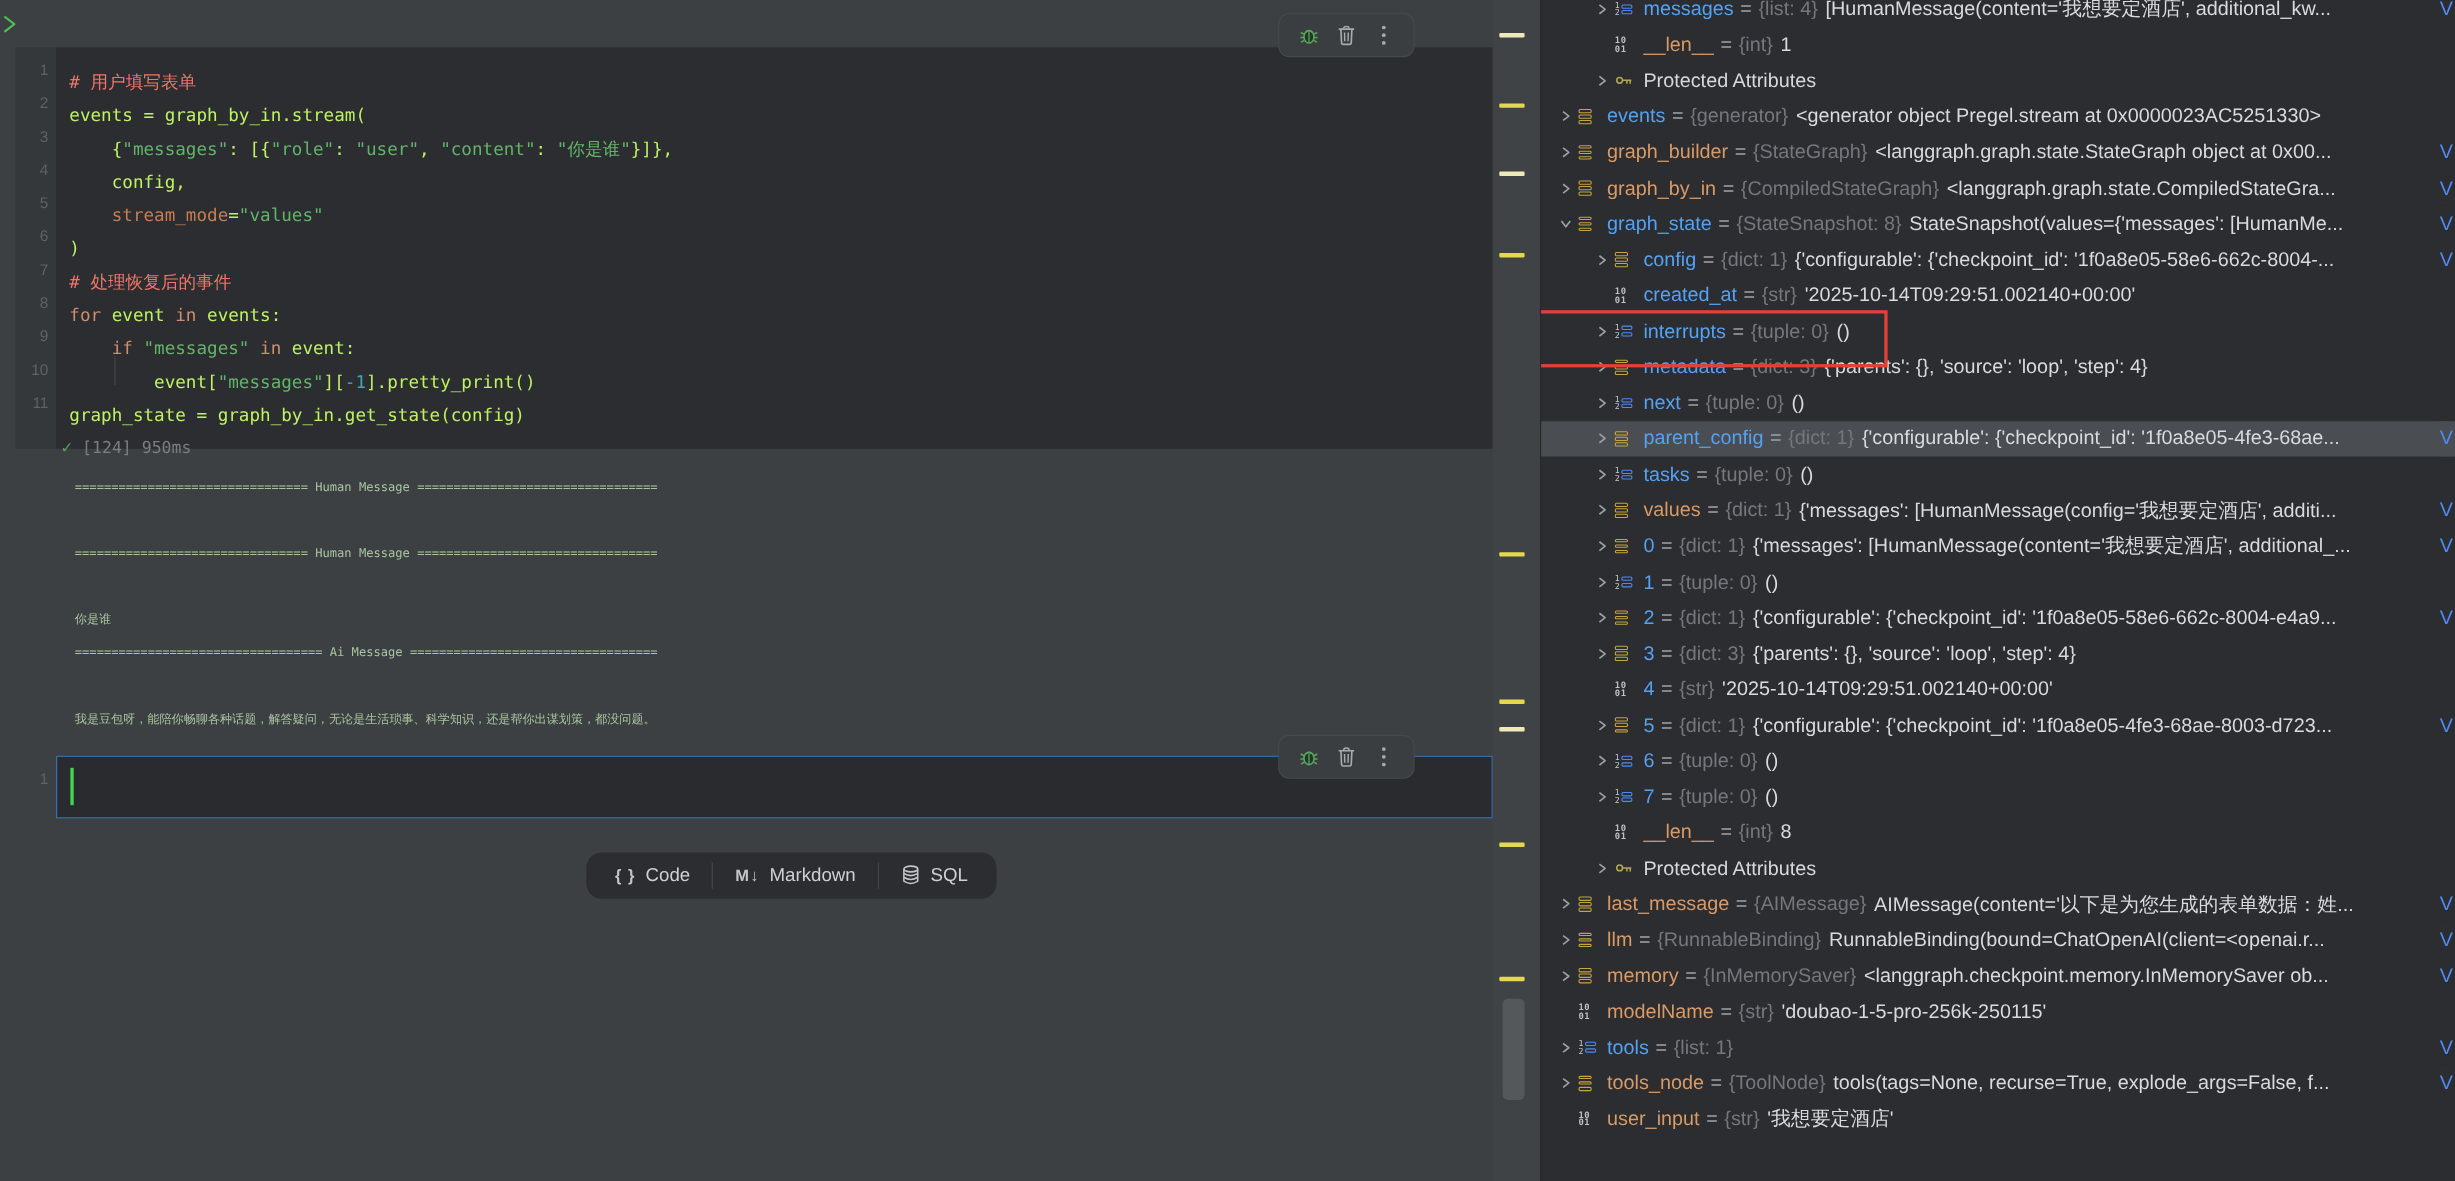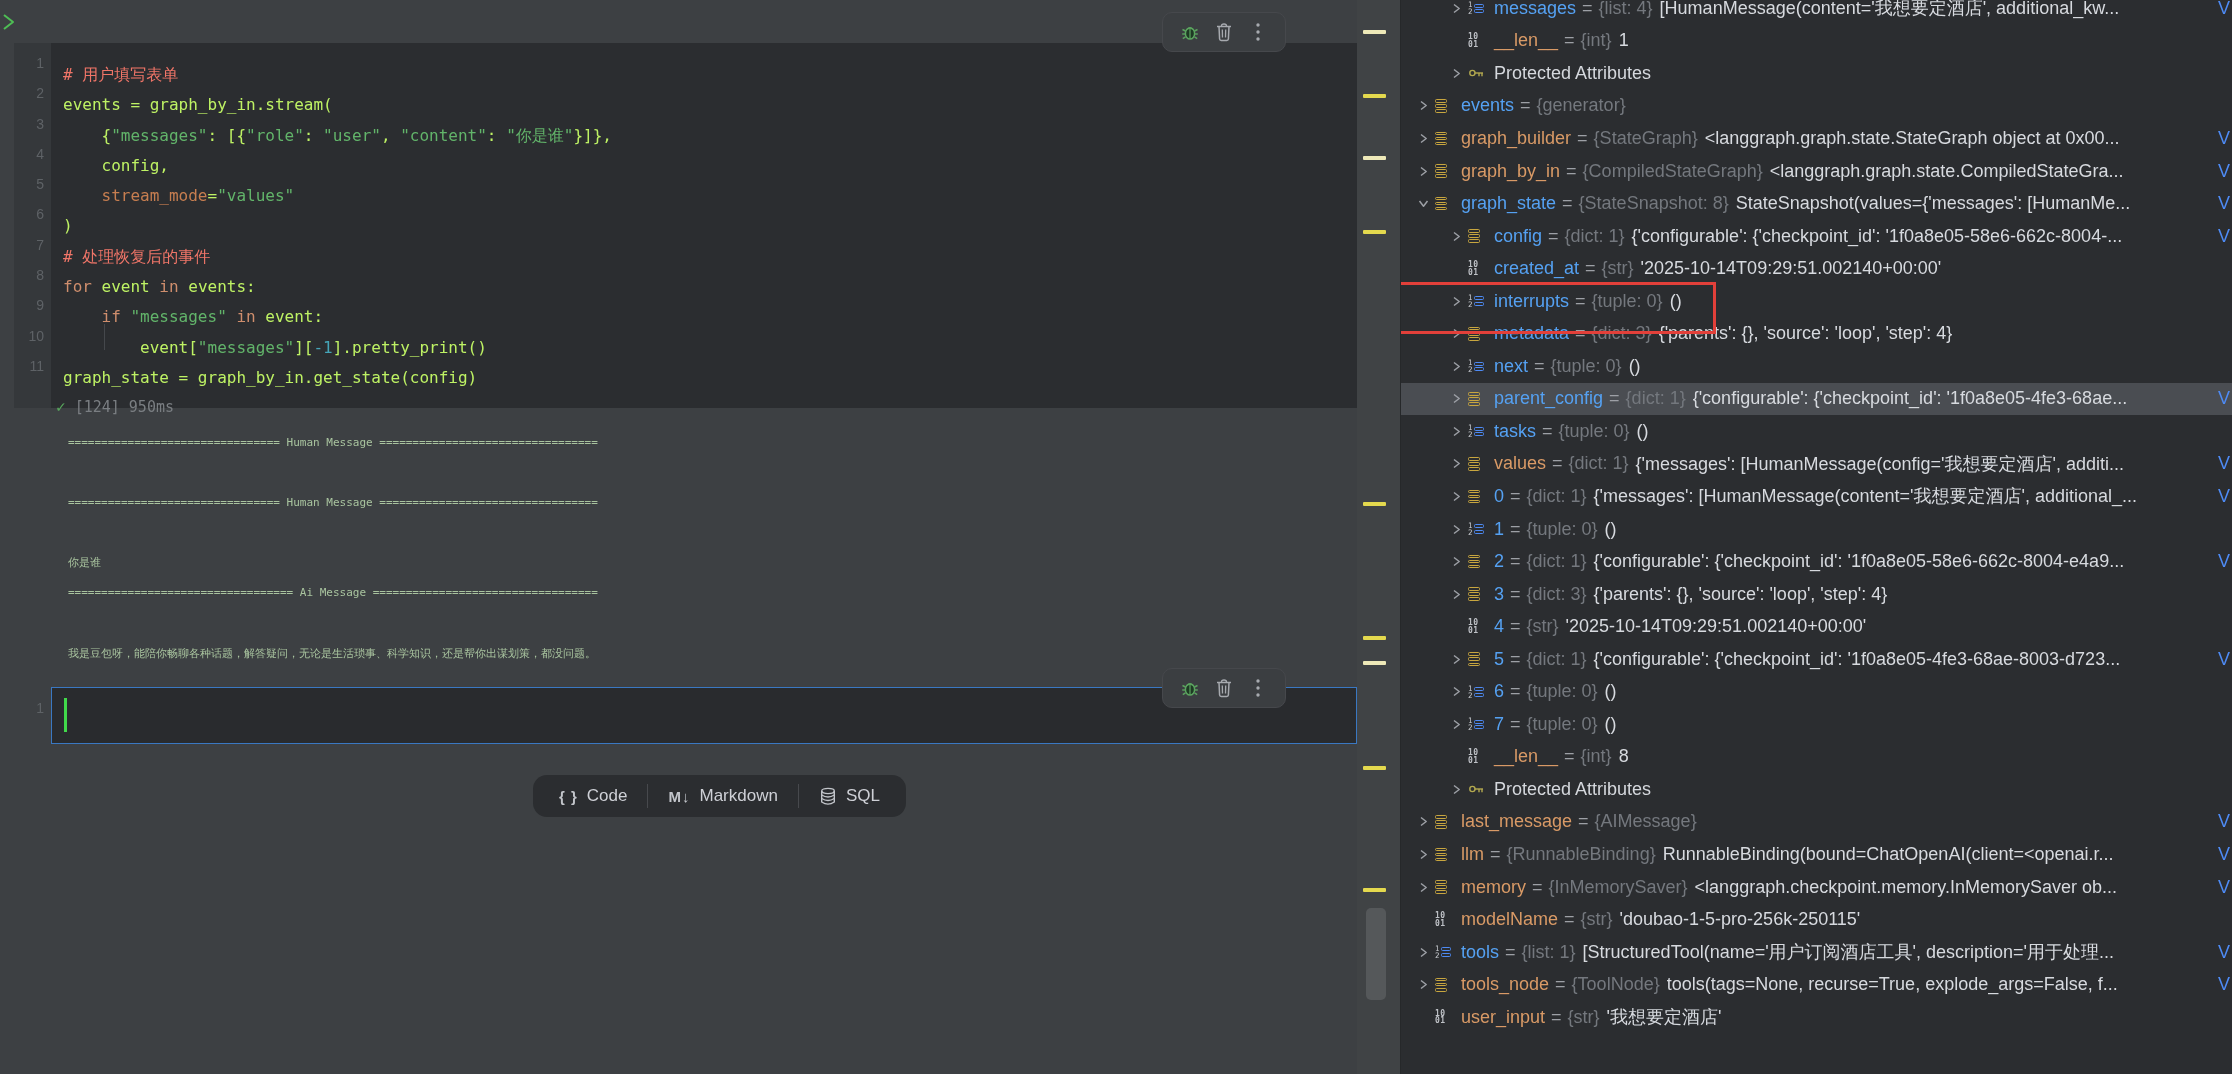--- a/index.html
+++ b/index.html
@@ -284,20 +284,21 @@
           <span class="ico-box">
             <span class="obj-ico">
               <i></i>
               <i></i>
               <i></i>
             </span>
           </span>
           <span class="vname nb">events</span>
           <span class="veq">=</span>
           <span class="vtype">{generator}</span>
+          <span class="vval">&lt;generator object Pregel.stream at 0x0000023AC5251330&gt;</span>
         </div>
         <div class="vrow lvl0">
           <span class="chev-box">
             <svg width="15" height="15" viewBox="0 0 15 15">
               <path d="M5 3.5 L10.2 7.5 L5 11.5" stroke="#9DA0A6" stroke-width="1.5" fill="none" stroke-linejoin="round"></path>
             </svg>
           </span>
           <span class="ico-box">
             <span class="obj-ico">
               <i></i>
@@ -692,20 +693,21 @@
           <span class="ico-box">
             <span class="obj-ico">
               <i></i>
               <i></i>
               <i></i>
             </span>
           </span>
           <span class="vname no">last_message</span>
           <span class="veq">=</span>
           <span class="vtype">{AIMessage}</span>
+          <span class="vval">AIMessage(content='以下是为您生成的表单数据：姓...</span>
           <span class="vlink">V</span>
         </div>
         <div class="vrow lvl0">
           <span class="chev-box">
             <svg width="15" height="15" viewBox="0 0 15 15">
               <path d="M5 3.5 L10.2 7.5 L5 11.5" stroke="#9DA0A6" stroke-width="1.5" fill="none" stroke-linejoin="round"></path>
             </svg>
           </span>
           <span class="ico-box">
             <span class="obj-ico">
@@ -763,21 +765,20 @@
               </span>
               <span class="bars">
                 <i></i>
                 <i></i>
               </span>
             </span>
           </span>
           <span class="vname nb">tools</span>
           <span class="veq">=</span>
           <span class="vtype">{list: 1}</span>
-          <span class="vval">[StructuredTool(name='用户订阅酒店工具', description='用于处理...</span>
           <span class="vlink">V</span>
         </div>
         <div class="vrow lvl0">
           <span class="chev-box">
             <svg width="15" height="15" viewBox="0 0 15 15">
               <path d="M5 3.5 L10.2 7.5 L5 11.5" stroke="#9DA0A6" stroke-width="1.5" fill="none" stroke-linejoin="round"></path>
             </svg>
           </span>
           <span class="ico-box">
             <span class="obj-ico">

